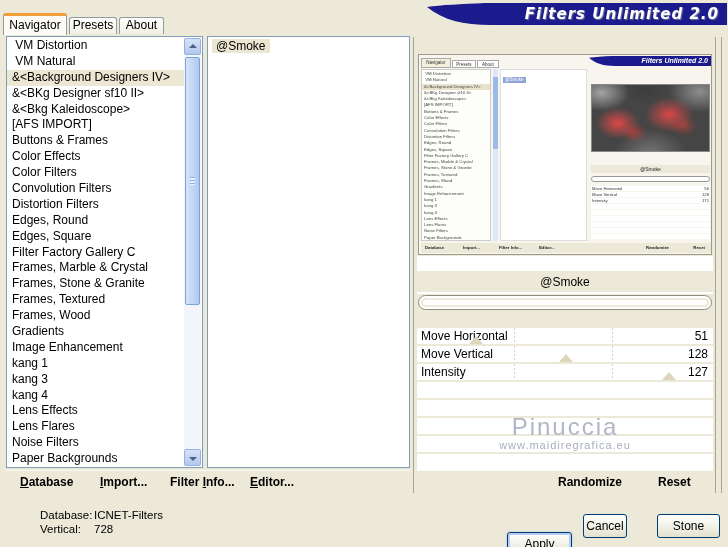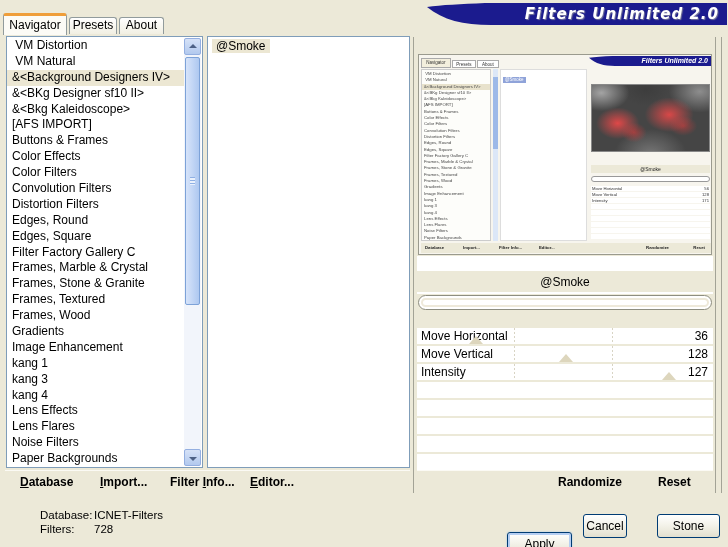--- a/index.html
+++ b/index.html
@@ -265,52 +265,54 @@
     </div>
   </div>
 
   <div class="ws" style="top:219px;height:15px"></div>
   <div id="name-bar">@Smoke</div>
   <div class="ws" style="top:255px;height:2px"></div>
   <div id="progress"></div>
   <div id="slider-rows">
       <div class="row">
         <span class="sl">Move Horizontal</span>
-        <span class="sv">36</span>
+        <span class="sv">51</span>
         <div class="thumb" style="left: calc(20% - 7px);"></div>
       </div>
       <div class="row">
         <span class="sl">Move Vertical</span>
         <span class="sv">128</span>
         <div class="thumb" style="left: calc(50.2% - 7px);"></div>
       </div>
       <div class="row">
         <span class="sl">Intensity</span>
         <span class="sv">127</span>
         <div class="thumb" style="left: calc(85.1% - 7px);"></div>
       </div>
       <div class="row"></div>
       <div class="row"></div>
       <div class="row"></div>
       <div class="row"></div>
       <div class="row"></div>
     </div>
+  <div class="wm1">Pinuccia</div>
+  <div class="wm2">www.maidiregrafica.eu</div>
   <div class="panel-bar" id="right-bar">
     <span class="menu-item" style="left:141px">Randomize</span>
     <span class="menu-item" style="left:241px">Reset</span>
   </div>
 </div>
 
 <div class="panel-bar" id="menu-bar">
   <span class="menu-item" style="left:15px"><u>D</u>atabase</span>
   <span class="menu-item" style="left:95px"><u>I</u>mport...</span>
   <span class="menu-item" style="left:165px">Filter <u>I</u>nfo...</span>
   <span class="menu-item" style="left:245px"><u>E</u>ditor...</span>
 </div>
 
 <div class="stat" style="left:8px;top:509px">Database:</div>
 <div class="stat" style="left:62px;top:509px">ICNET-Filters</div>
-<div class="stat" style="left:8px;top:523px">Filters:</div>
+<div class="stat" style="left:8px;top:523px">Vertical:</div>
 <div class="stat" style="left:62px;top:523px">728</div>
 
 <button class="btn default" style="left:507px;top:532px;width:65px">Apply</button>
 <button class="btn" style="left:583px;top:514px;width:44px">Cancel</button>
 <button class="btn" style="left:657px;top:514px;width:63px">Stone</button>
 
 </body></html>

